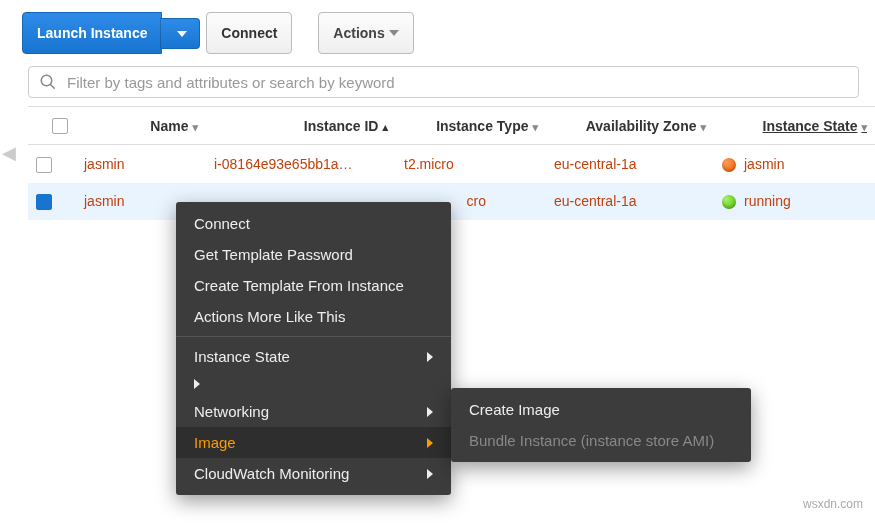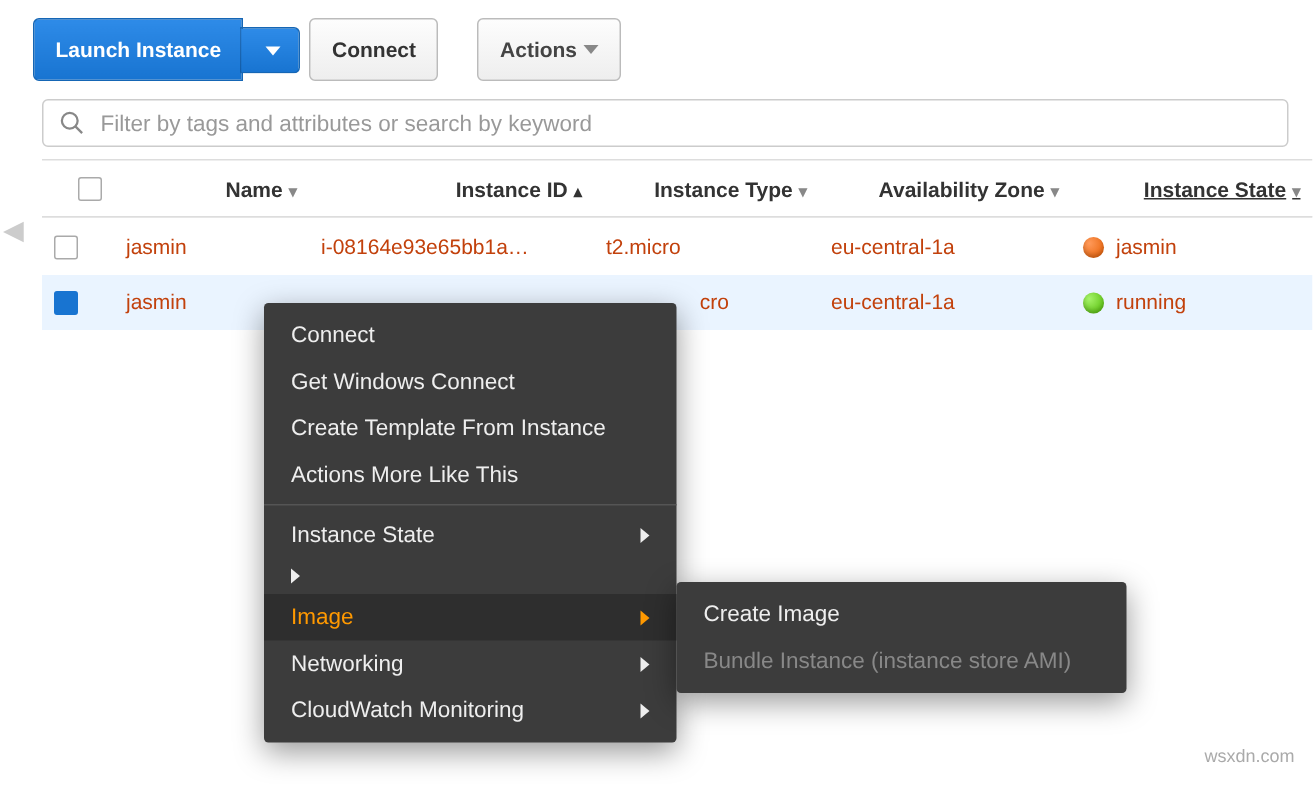--- a/index.html
+++ b/index.html
@@ -112,42 +112,42 @@
       </tr>
     </tbody>
   </table>
 </div>
 
 <div class="ctx-menu">
   <div class="ctx-item">
       <span>Connect</span>
     </div>
   <div class="ctx-item">
-      <span>Get Windows Connect</span>
+      <span>Get Template Password</span>
     </div>
   <div class="ctx-item">
       <span>Create Template From Instance</span>
     </div>
   <div class="ctx-item">
       <span>Actions More Like This</span>
     </div>
   <div class="ctx-sep"></div>
   <div class="ctx-item">
       <span>Instance State</span>
       <span class="sub-arrow"></span>
     </div>
   <div class="ctx-item">
       <span class="sub-arrow"></span>
     </div>
+  <div class="ctx-item">
+      <span>Networking</span>
+      <span class="sub-arrow"></span>
+    </div>
   <div class="ctx-item hl">
       <span>Image</span>
-      <span class="sub-arrow"></span>
-    </div>
-  <div class="ctx-item">
-      <span>Networking</span>
       <span class="sub-arrow"></span>
     </div>
   <div class="ctx-item">
       <span>CloudWatch Monitoring</span>
       <span class="sub-arrow"></span>
     </div>
 </div>
 
 <div class="sub-menu">
   <div class="sub-item">Create Image</div>

